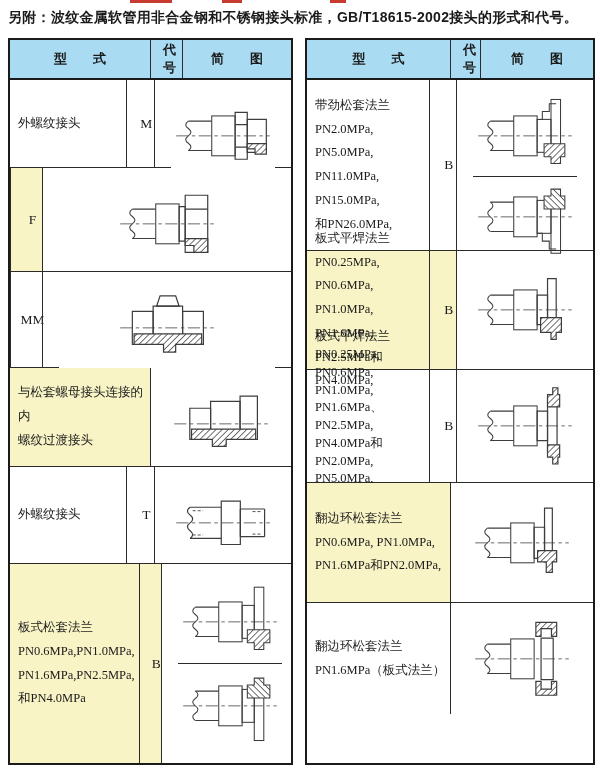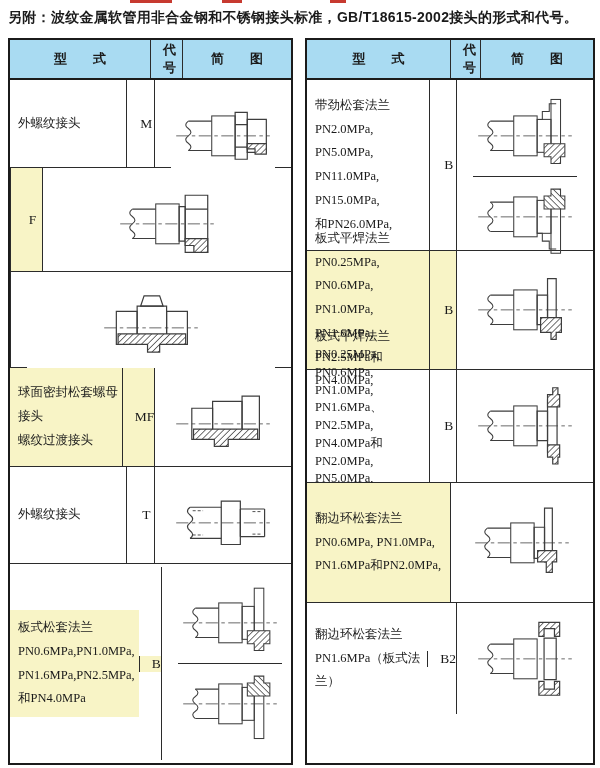--- a/index.html
+++ b/index.html
@@ -6,21 +6,21 @@
   body{width:600px;height:768px;position:relative;overflow:hidden;
        font-family:"Liberation Sans","DejaVu Sans",sans-serif;color:#1a1a1a;}
   .artifact{position:absolute;height:3px;background:#c73a30;top:0;}
   .intro{position:absolute;left:8px;top:8px;width:586px;
          font-size:14px;font-weight:bold;letter-spacing:.3px;line-height:1.4;}
   .tables{position:absolute;left:8px;top:38px;display:flex;gap:12px;}
   .tbl{border:2px solid #1b1b1b;background:#fff;box-sizing:border-box;}
   .tbl-l{width:285px;}
   .tbl-r{width:290px;}
   .row{display:flex;border-bottom:1px solid #2b2b2b;box-sizing:border-box;}
-  .row:last-child{border-bottom:none;align-items:center;}
+  .row:last-child{border-bottom:none;}
   .hdr{height:40px;background:#a9dbf2;border-bottom:2px solid #1b1b1b;}
   .cell{box-sizing:border-box;display:flex;align-items:center;}
   .c2,.c3{border-left:1px solid #2b2b2b;padding-left:12px;}
   .tbl-l .c1{width:140px;}
   .tbl-l .c2{width:32px;}
   .tbl-r .c1{width:143px;}
   .tbl-r .c2{width:30px;}
   .c3{flex:1;flex-direction:column;align-items:stretch;padding:16px;}
   .hdr .cell{justify-content:center;font-weight:bold;font-size:13px;
              font-family:"Liberation Serif","DejaVu Serif",serif;}
@@ -118,38 +118,38 @@
           <rect x="74" y="26" width="7" height="40"></rect>
           <rect x="81" y="13" width="26" height="66"></rect>
               <path d="M81,29 H107 M81,63 H107"></path>
           <path d="M81,63 h26 v16 h-16 v-8 h-10 z" fill="url(#hatch)"></path>
         </svg>
       </div>
         </div>
     </div>
 
     <div class="row lr2">
+      <div class="cell c2 code">MM</div>
       <div class="cell c3">
           <div class="dcell">
         <svg class="dwg" viewBox="0 0 120 92">
           <use href="#g-cl"></use>
           <rect x="20" y="27" width="24" height="38"></rect>
           <rect x="44" y="21" width="34" height="44"></rect>
           <path d="M52,9 h18 l4,12 h-26 z"></path>
           <rect x="78" y="27" width="24" height="38"></rect>
           <path d="M22,53 H100 V65 H70 V74 H56 V65 H22 Z" fill="url(#hatch)"></path>
         </svg>
       </div>
         </div>
     </div>
 
     <div class="row lr3">
-      <div class="cell c1 type hl">球面密封松套螺母接头
+      <div class="cell c1 type hl">与松套螺母接头连接的内
 螺纹过渡接头</div>
-      <div class="cell c2 code hl">MF</div>
       <div class="cell c3">
           <div class="dcell">
         <svg class="dwg" viewBox="0 0 120 92">
           <use href="#g-cl"></use>
           <rect x="24" y="28" width="24" height="36"></rect>
           <rect x="48" y="20" width="34" height="44"></rect>
           <rect x="82" y="14" width="20" height="50"></rect>
           <path d="M26,52 H100 V64 H66 V72 H50 V64 H26 Z" fill="url(#hatch)"></path>
         </svg>
       </div>
@@ -283,21 +283,20 @@
           <rect x="86" y="6" width="9" height="62"></rect>
           <path d="M78,55 H100 V68 H95 V80 H88 V68 H78 Z" fill="url(#hatch)"></path>
         </svg>
       </div>
         </div>
     </div>
 
     <div class="row rr4">
       <div class="cell c1 type">翻边环松套法兰
 PN1.6MPa（板式法兰）</div>
-      <div class="cell c2 code">B2</div>
       <div class="cell c3">
           <div class="dcell">
         <svg class="dwg" viewBox="0 0 120 92">
           <use href="#g-cl"></use>
               <use href="#g-hose"></use>
           <rect x="82" y="22" width="14" height="48"></rect>
           <path d="M76,4 h24 v16 h-6 v-9 h-12 v9 h-6 z" fill="url(#hatch)"></path>
           <path d="M76,88 h24 v-16 h-6 v9 h-12 v-9 h-6 z" fill="url(#hatch)"></path>
         </svg>
       </div>

